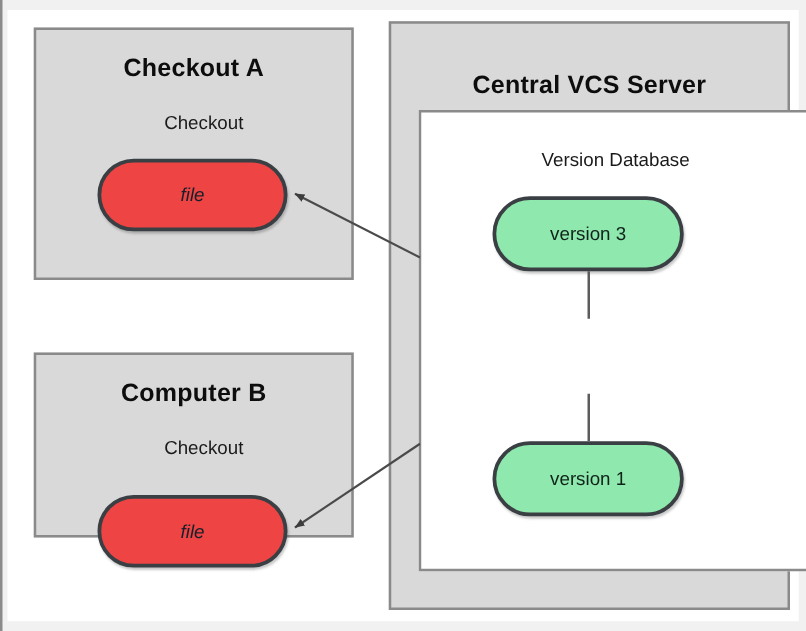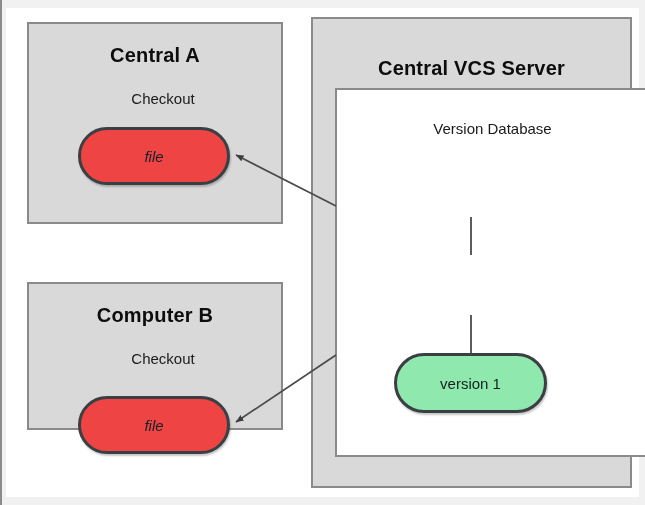--- a/index.html
+++ b/index.html
@@ -164,21 +164,21 @@
 </style>
 </head>
 <body>
 
 <div id="canvas">
 
   <div id="frame"></div>
   <div id="inner-white"></div>
 
   <div class="panel" id="panel-computer-a">
-    <div class="panel-title">Central A</div>
+    <div class="panel-title">Checkout A</div>
     <div class="caption" id="caption-a" style="top:66px;">Checkout</div>
   </div>
   <div class="node file" id="file-a">
     <span>file</span>
   </div>
 
   <div class="panel" id="panel-computer-b">
     <div class="panel-title">Computer B</div>
     <div class="caption" id="caption-b" style="top:66px;">Checkout</div>
   </div>
@@ -187,20 +187,23 @@
   </div>
 
   <div class="panel" id="panel-server">
     <div class="panel-title">Central VCS Server</div>
   </div>
 
   <div id="version-db">
     <div id="version-db-title">Version Database</div>
   </div>
 
+  <div class="node version" id="version-3">
+    <span>version 3</span>
+  </div>
   <div class="node version" id="version-1">
     <span>version 1</span>
   </div>
 
   <div class="vconnector" id="conn-3-2"></div>
   <div class="vconnector" id="conn-2-1"></div>
 
   <svg id="arrows" viewBox="0 0 645 505">
     <defs>
       <marker id="arrowhead" markerWidth="9" markerHeight="9" refX="7.6" refY="3.2" orient="auto" markerUnits="userSpaceOnUse">

